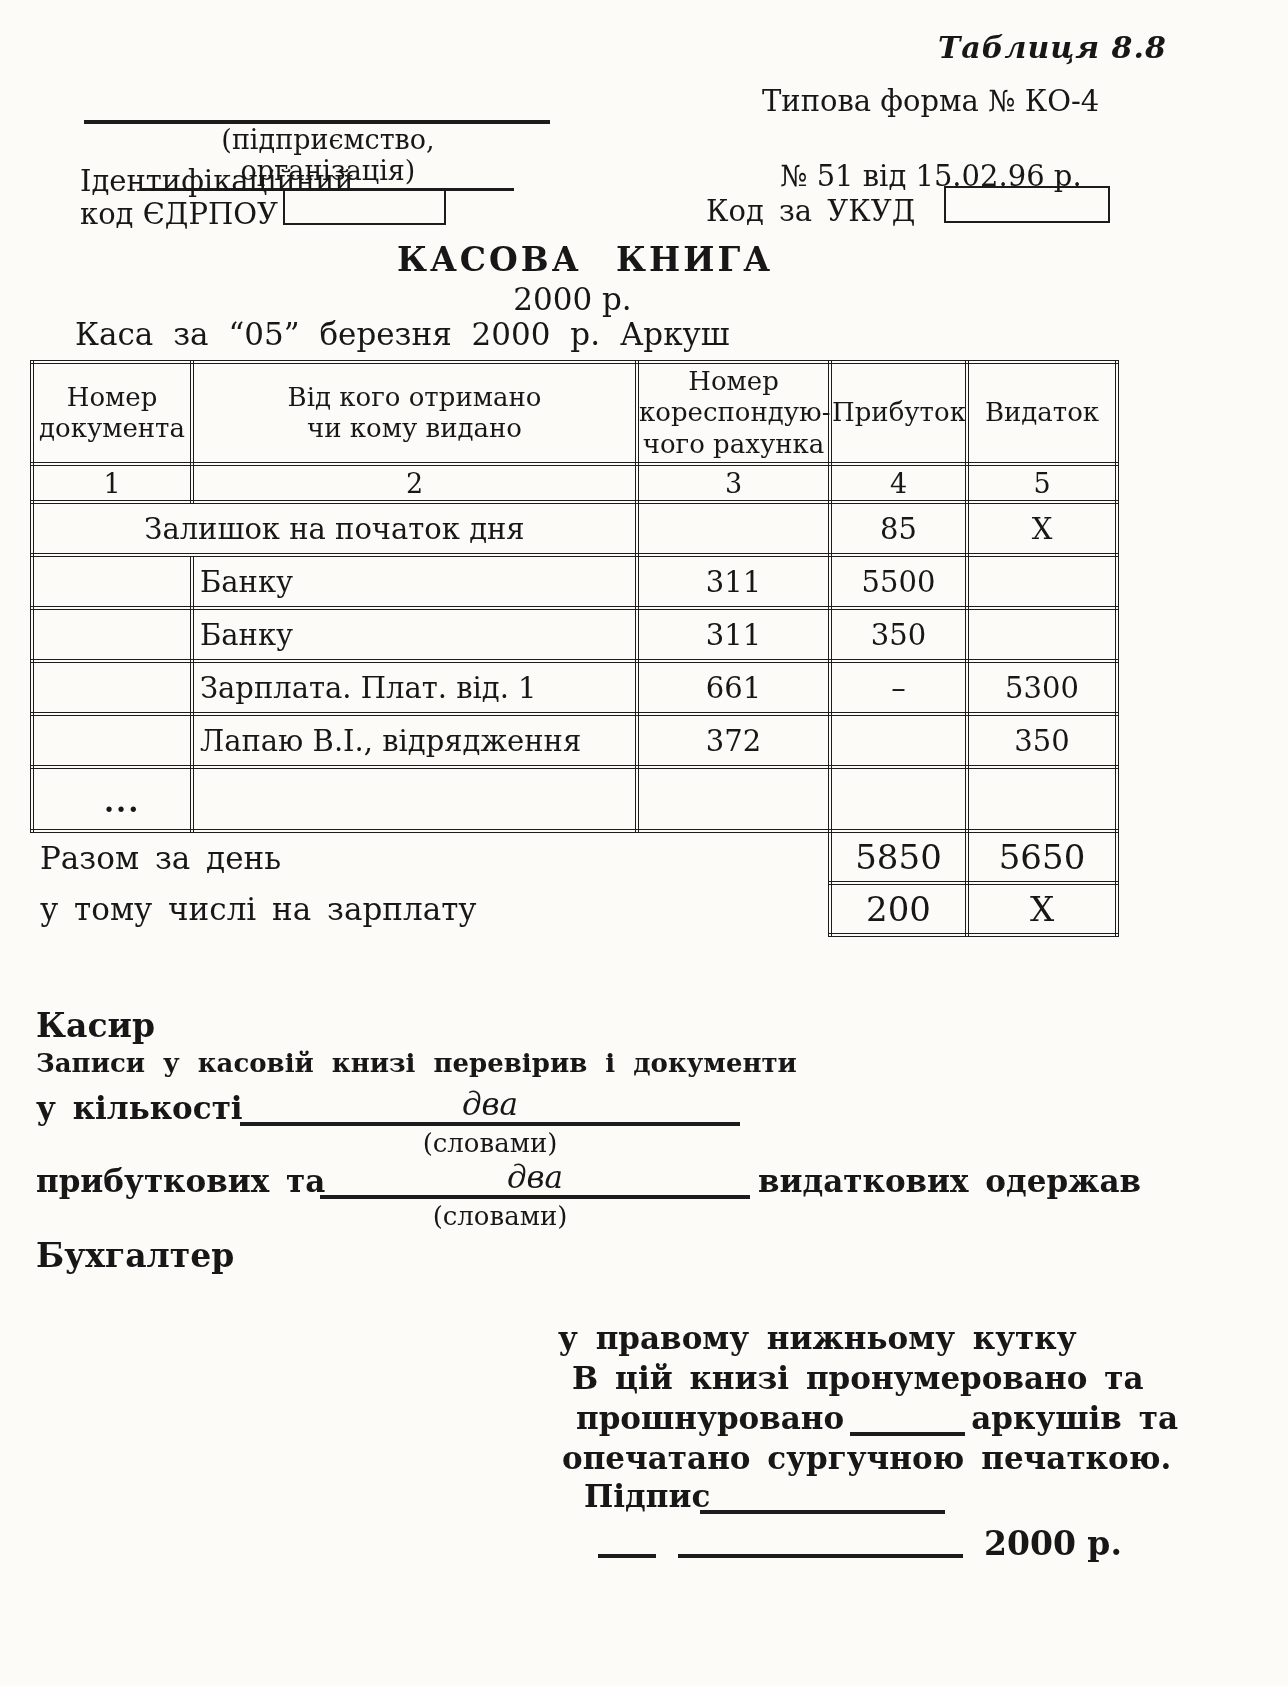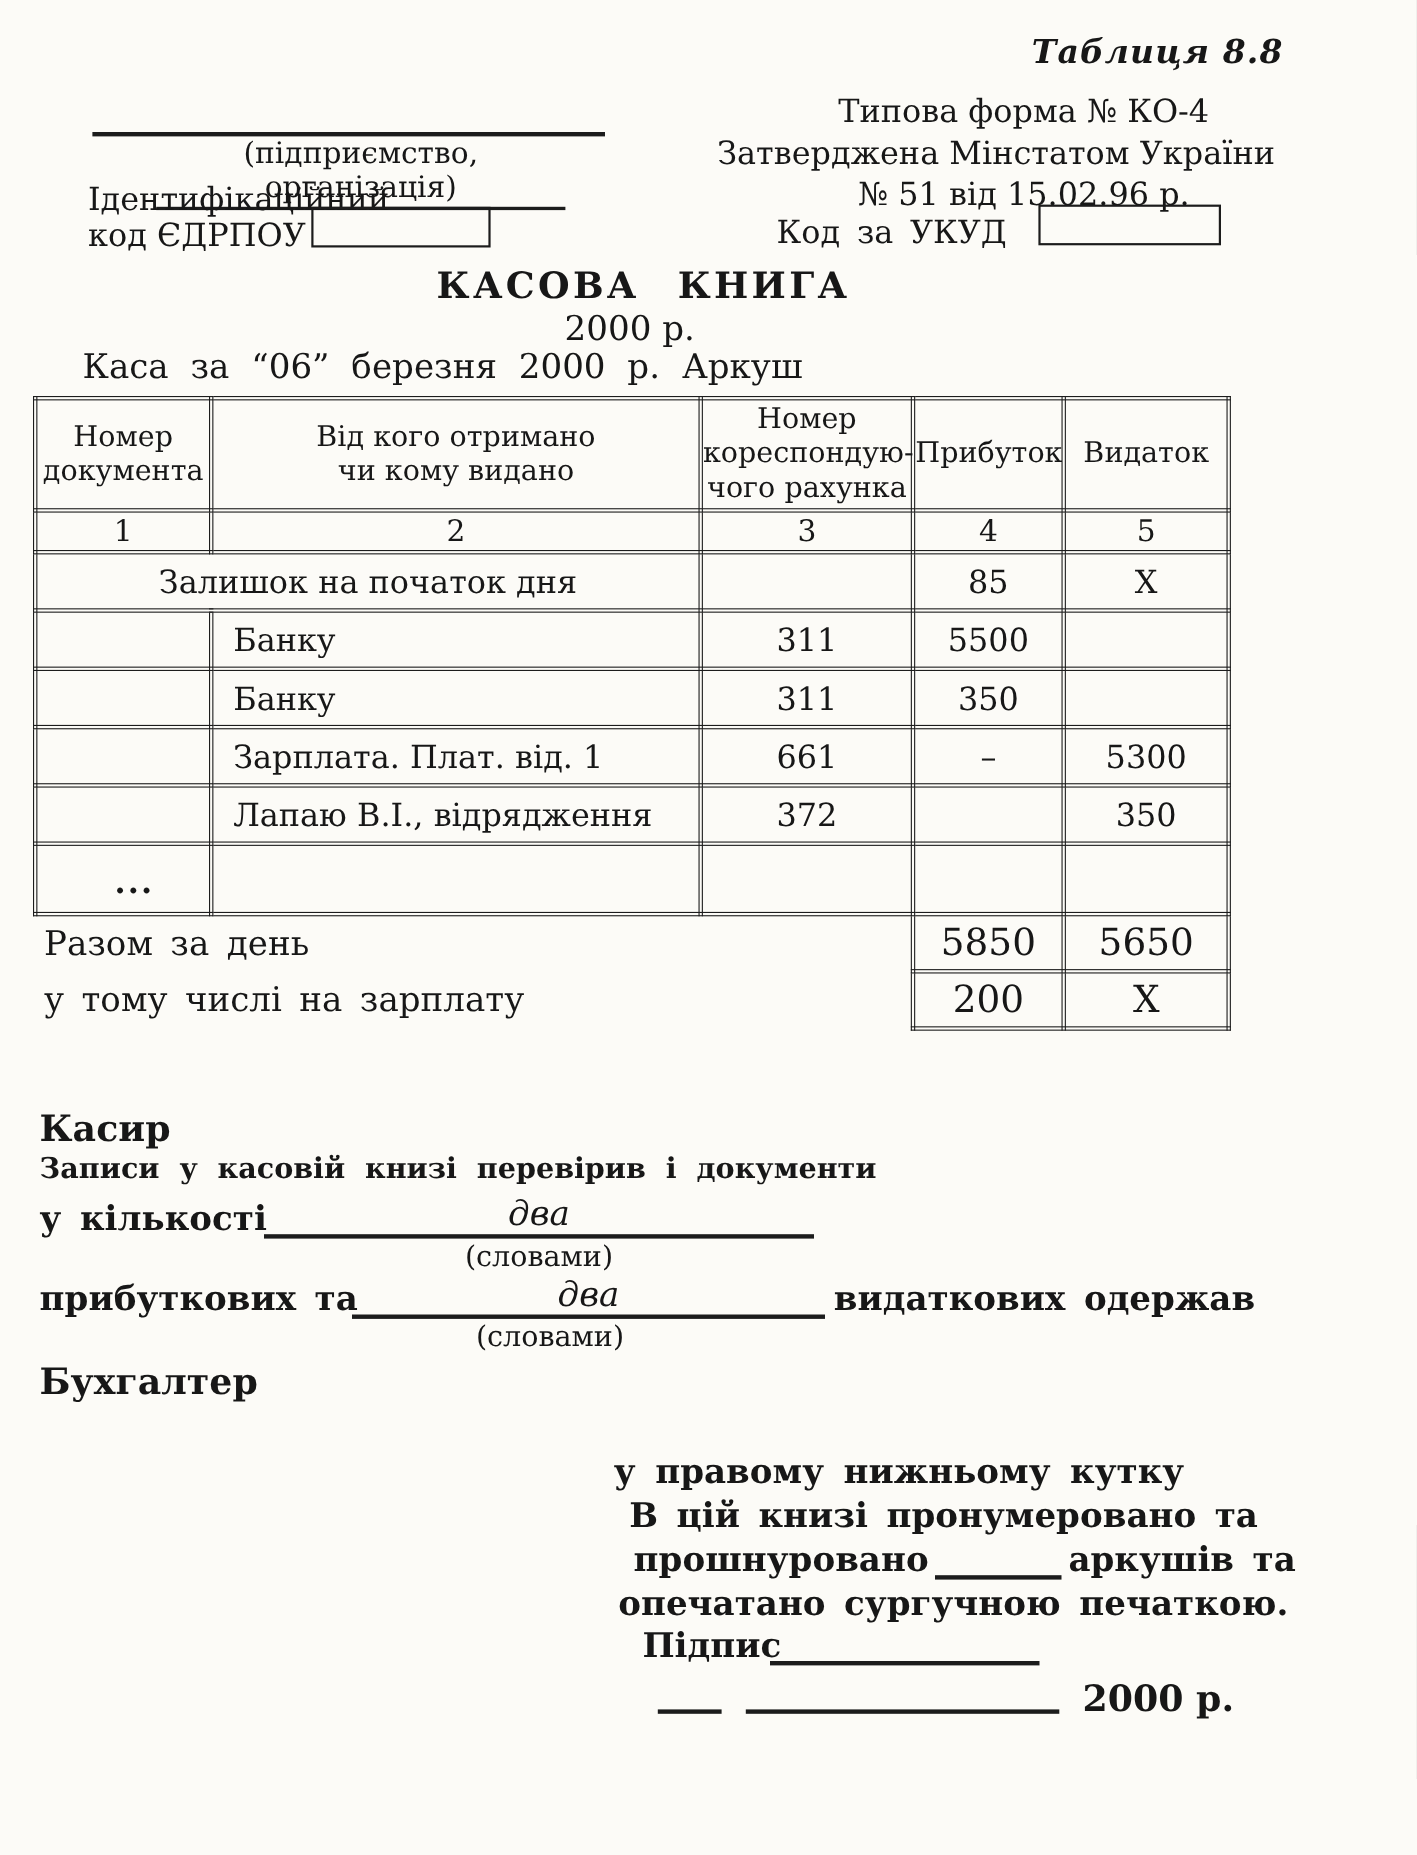--- a/index.html
+++ b/index.html
@@ -34,21 +34,21 @@
   .main-title { left:0; top:240px; width:1170px; text-align:center; font-size:33px; font-weight:bold; letter-spacing:3px; word-spacing:20px; }
   .title-year { left:0; top:281px; width:1145px; text-align:center; font-size:31px; }
   .subtitle   { left:75px; top:316px; font-size:31px; word-spacing:10px; }
 
   
   .main-table { position:absolute; left:30px; top:360px; width:1085px; border-collapse:collapse; table-layout:fixed; }
   .main-table th, .main-table td { border:4px double #1c1c1c; font-weight:normal; }
   .main-table th { height:102px; font-size:26px; line-height:1.2; text-align:center; vertical-align:middle; white-space:pre-line; }
   .row-nums td { height:38px; font-size:27px; text-align:center; }
   .data-row td { height:53px; font-size:29px; text-align:center; vertical-align:middle; }
-  .data-row td.cell-name { text-align:left; padding-left:18px; }
+  .data-row td.cell-name { text-align:left; padding-left:6px; }
   .data-row td.cell-span { text-align:center; }
   .dots-row td { height:64px; font-size:29px; text-align:center; }
   .dots-row td.cell-dots { text-align:left; padding-left:70px; vertical-align:bottom; padding-bottom:10px; font-weight:bold; letter-spacing:2px; }
   .total-tr td { height:52px; }
   .total-tr td.plain { border:none; font-size:31px; text-align:left; padding-left:8px; word-spacing:6px; }
   .total-tr td.boxed { text-align:center; font-size:34px; vertical-align:middle; }
 
   
   .sig-cashier { left:36px; top:1006px; font-size:33px; font-weight:bold; }
   .checked-line{ left:36px; top:1048px; font-size:26px; font-weight:bold; word-spacing:9px; }
@@ -78,34 +78,33 @@
   .bottom-year { left:984px; top:1524px; font-size:33px; font-weight:bold; }
 </style>
 </head>
 <body>
 
 <div class="page">
 
   <div class="abs tbl-caption">Таблиця 8.8</div>
 
   <div class="abs form-type">Типова форма № КО-4</div>
-  <div class="abs form-appr">Затверджена Мінстатом України</div>
   <div class="abs form-apprno">№ 51 від 15.02.96 р.</div>
   <div class="abs ukud-label">Код за УКУД</div>
   <div class="abs code-box ukud-box"></div>
 
   <div class="abs org-line"></div>
   <div class="abs org-capt">(підприємство, організація)</div>
   <div class="abs id-label">Ідентифікаційний</div>
   <div class="abs edrpou-label">код ЄДРПОУ</div>
   <div class="abs code-box edrpou-box"></div>
 
   <div class="abs main-title">КАСОВА КНИГА</div>
   <div class="abs title-year">2000 р.</div>
-  <div class="abs subtitle">Каса за “06” березня 2000 р. Аркуш</div>
+  <div class="abs subtitle">Каса за “05” березня 2000 р. Аркуш</div>
 
   <table class="main-table">
     <colgroup>
       <col style="width:160px">
         <col style="width:445px">
         <col style="width:193px">
         <col style="width:137px">
         <col style="width:150px">
     </colgroup>
     <tbody>

